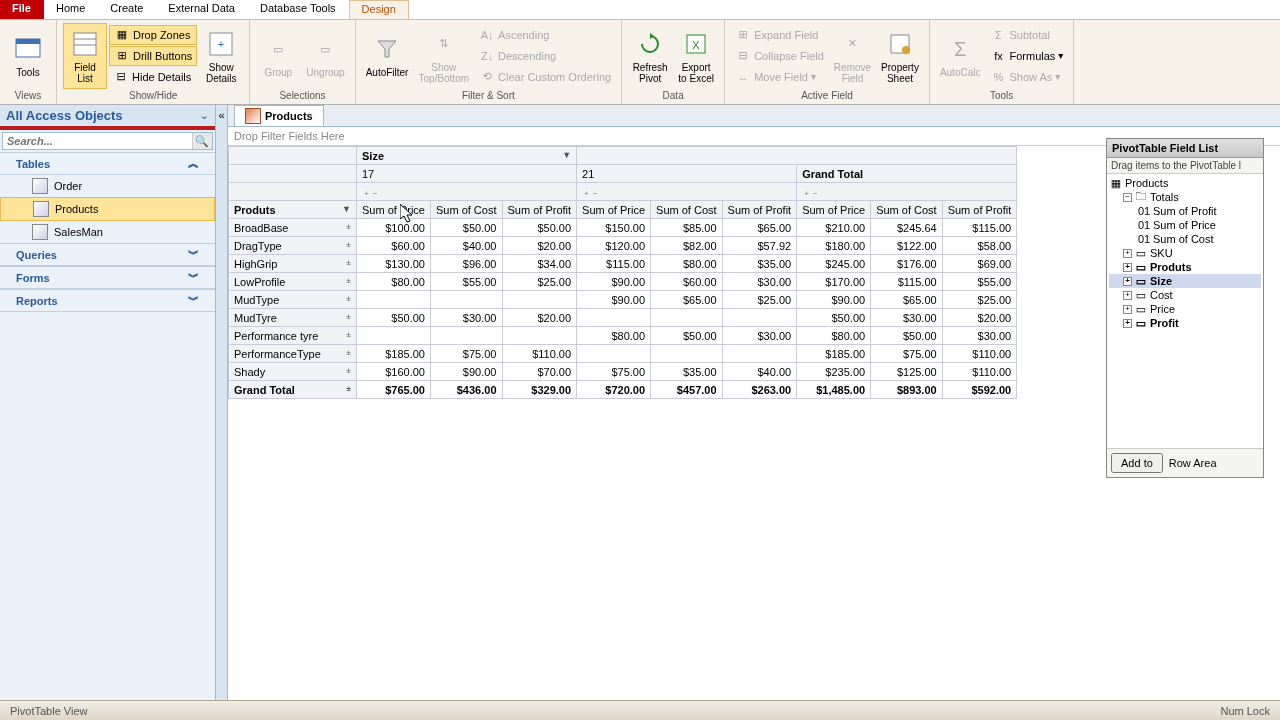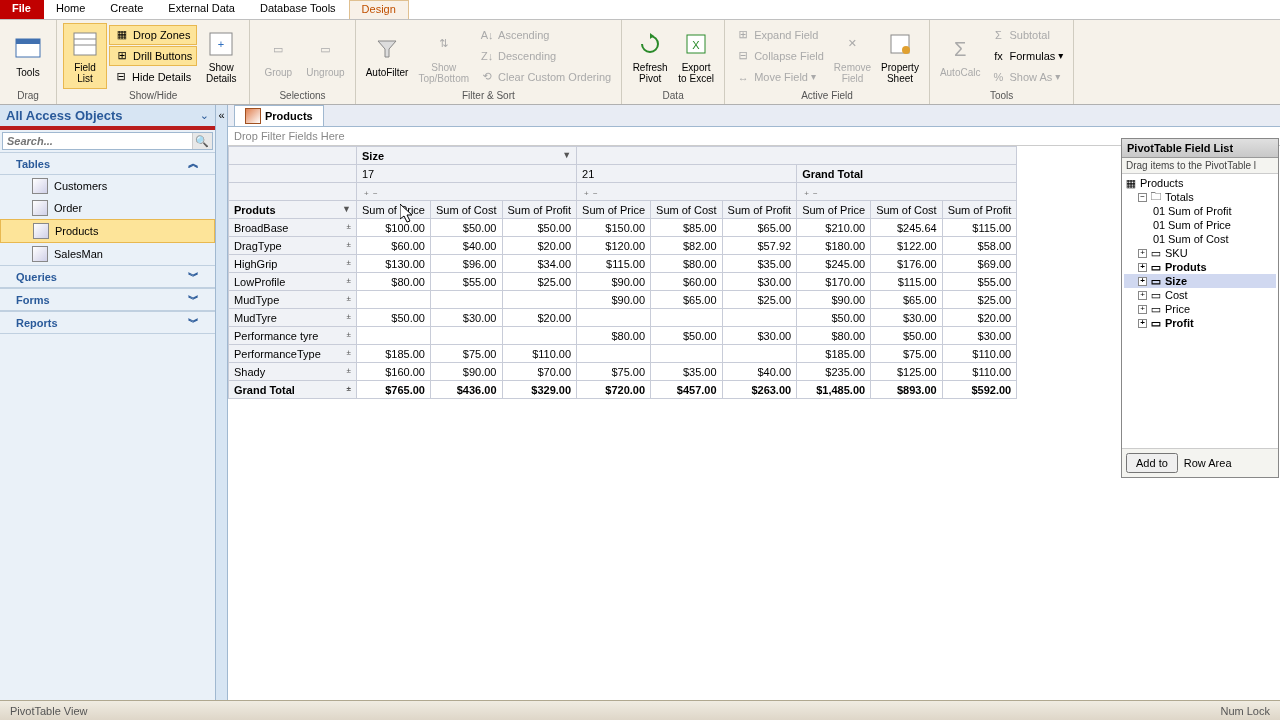--- a/index.html
+++ b/index.html
@@ -55,21 +55,21 @@
 .pivot td.num { text-align:right; }
 .pivot .rowhead { background:#f0f2f6; }
 .pivot .colhdr { font-weight:bold; }
 .pivot .droparrow { float:right; color:#555; font-size:9px; padding-left:6px; }
 .pivot .gt { font-weight:bold; }
 .pivot .grand { font-weight:bold; }
 .pivot .plusminus { font-size:8px; letter-spacing:1px; color:#777; padding:0 2px; }
 
 .cursor-img { position:absolute; top:58px; left:172px; pointer-events:none; }
 
-.fieldlist { width:158px; border:1px solid #888; background:#f4f4f0; font-size:10px; position:absolute; right:1px; top:33px; height:340px; display:flex; flex-direction:column; }
+.fieldlist { width:158px; border:1px solid #888; background:#f4f4f0; font-size:10px; position:absolute; right:16px; top:33px; height:340px; display:flex; flex-direction:column; }
 .fieldlist .fl-title { background:linear-gradient(#e0e0e0,#c8c8c8); padding:3px 5px; font-weight:bold; border-bottom:1px solid #999; }
 .fieldlist .fl-sub { padding:2px 4px; color:#444; border-bottom:1px solid #ccc; font-size:10px; }
 .fieldlist .fl-tree { flex:1; padding:2px; background:#fff; overflow:auto; }
 .fl-node { display:flex; align-items:center; gap:2px; padding:1px 0; }
 .fl-node .pmx { width:9px; height:9px; border:1px solid #888; display:flex; align-items:center; justify-content:center; font-size:8px; line-height:8px; background:#fff; cursor:pointer; }
 .fl-node .fic { width:14px; height:12px; display:flex; align-items:center; justify-content:center; }
 .fl-node.bold { font-weight:bold; }
 .fl-node.sel { background:#d0d8f0; }
 .fl-indent1 { padding-left:14px; }
 .fl-indent2 { padding-left:28px; }
@@ -101,21 +101,21 @@
       <div class="rbtn-large">
         <div class="icon">
             <svg class="svg" width="28" height="28">
               <rect x="2" y="4" width="24" height="18" fill="#fff" stroke="#4070b0"></rect>
               <rect x="2" y="4" width="24" height="5" fill="#4070b0"></rect>
             </svg>
           </div>
         <div class="lbl">Tools</div>
       </div>
     </div>
-    <div class="rgroup-title">Drag</div>
+    <div class="rgroup-title">Views</div>
   </div>
 
   <div class="rgroup">
     <div class="rgroup-body">
       <div class="rbtn-large active">
         <div class="icon">
             <svg class="svg" width="28" height="28">
               <rect x="3" y="3" width="22" height="22" fill="#fff" stroke="#888"></rect>
               <line x1="3" y1="9" x2="25" y2="9" stroke="#888"></line>
               <line x1="3" y1="15" x2="25" y2="15" stroke="#888"></line>
@@ -288,21 +288,20 @@
       <input placeholder="Search..." style="">
       <div class="sbtn">
           <span>🔍</span>
         </div>
     </div>
     <div class="nav-cat">
         <span>Tables</span>
         <span>︽</span>
       </div>
     <div id="nav-tables">
-        <div class="nav-item">Customers</div>
         <div class="nav-item">Order</div>
         <div class="nav-item active">Products</div>
         <div class="nav-item">SalesMan</div>
       </div>
     <div class="nav-cat">
         <span>Queries</span>
         <span>︾</span>
       </div>
     <div class="nav-cat">
         <span>Forms</span>

